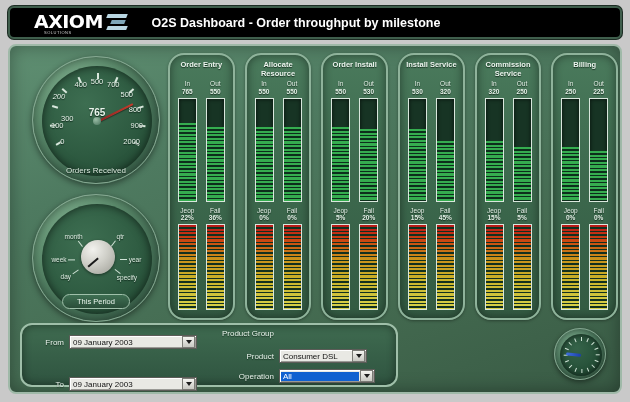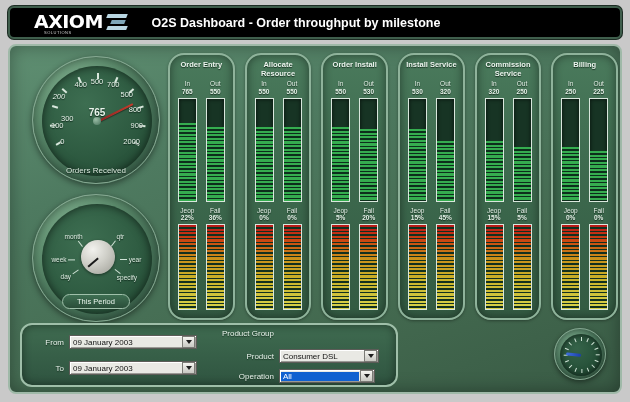--- a/index.html
+++ b/index.html
@@ -710,35 +710,35 @@
     <div class="controls">
 
       <div class="ctrl-row" style="left:14px; top:10px;">
         <div class="ctrl-label" style="width:28px;">From</div>
         <div class="combo" style="width:128px;">
           <span class="combo-text">09   January   2003</span>
           <span class="combo-arrow"></span>
         </div>
       </div>
 
-      <div class="ctrl-row" style="left:14px; top:36px;">
+      <div class="ctrl-row" style="left:14px; top:52px;">
         <div class="ctrl-label" style="width:28px;">To</div>
         <div class="combo" style="width:128px;">
           <span class="combo-text">09   January   2003</span>
           <span class="combo-arrow"></span>
         </div>
       </div>
 
       <div class="ctrl-row" style="left:190px; top:4px;">
         <div class="ctrl-label" style="width:62px;">Product Group</div>
       </div>
 
       <div class="ctrl-row" style="left:190px; top:24px;">
         <div class="ctrl-label" style="width:62px;">Product</div>
-        <div class="combo" style="width:100px;">
+        <div class="combo" style="width:88px;">
           <span class="combo-text">Consumer DSL</span>
           <span class="combo-arrow"></span>
         </div>
       </div>
 
       <div class="ctrl-row" style="left:190px; top:44px;">
         <div class="ctrl-label" style="width:62px;">Operation</div>
         <div class="combo selected" style="width:96px;">
           <span class="combo-text">All</span>
           <span class="combo-arrow"></span>

